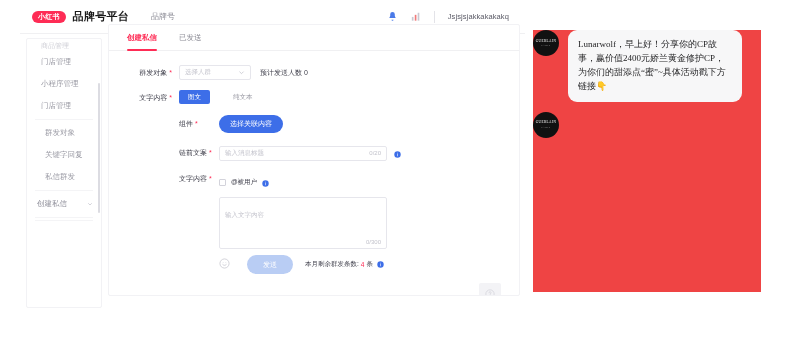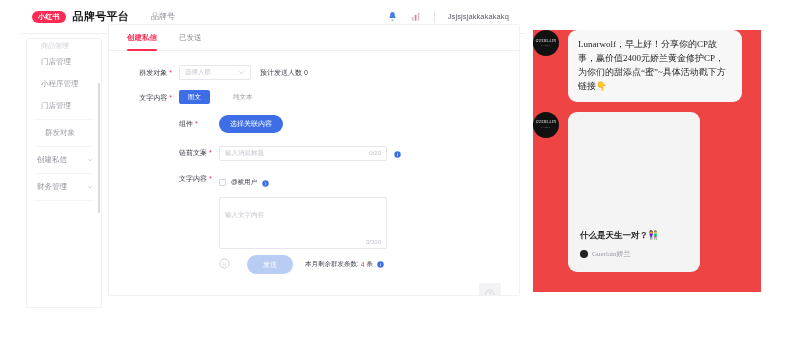--- a/index.html
+++ b/index.html
@@ -293,38 +293,36 @@
           <div class="side-item">
             <span>小程序管理</span>
           </div>
           <div class="side-item">
             <span>门店管理</span>
           </div>
           <div class="side-sep"></div>
           <div class="side-item sub">
             <span>群发对象</span>
           </div>
+          <div class="side-item sub">
+            <span>关键字回复</span>
+          </div>
+          <div class="side-item sub">
+            <span>私信群发</span>
+          </div>
           <div class="side-sep"></div>
           <div class="side-item group">
             <span>创建私信</span>
             <span class="caret">
               <svg width="6" height="6" viewBox="0 0 24 24" fill="none" stroke="#c2c2cb" stroke-width="2.8">
                 <path d="M5 9l7 7 7-7"></path>
               </svg>
             </span>
           </div>
           <div class="side-sep"></div>
-          <div class="side-item group">
-            <span>财务管理</span>
-            <span class="caret">
-              <svg width="6" height="6" viewBox="0 0 24 24" fill="none" stroke="#c2c2cb" stroke-width="2.8">
-                <path d="M5 9l7 7 7-7"></path>
-              </svg>
-            </span>
-          </div>
           <div class="side-sep"></div>
         </div>
       <div class="side-scrollbar"></div>
     </div>
 
     <div class="main-card">
 
       <div class="tabs" id="tabs">
           <div class="tab active">创建私信</div>
           <div class="tab">已发送</div>
@@ -451,23 +449,16 @@
           <span class="a1">GUERLAIN</span>
           <span class="a2">PARIS</span>
         </div>
         <div class="bubble">Lunarwolf，早上好！分享你的CP故事，赢价值2400元娇兰黄金修护CP，为你们的甜添点“蜜”~具体活动戳下方链接👇</div>
       </div>
       <div class="msg-row">
         <div class="avatar">
           <span class="a1">GUERLAIN</span>
           <span class="a2">PARIS</span>
         </div>
-        <div class="card-bubble">
-          <div class="card-title">什么是天生一对？👫</div>
-          <div class="card-author">
-            <span class="dot"></span>
-            <span>Guerlain娇兰</span>
-          </div>
-        </div>
       </div>
     </div>
 
 </div>
 
 </body></html>

